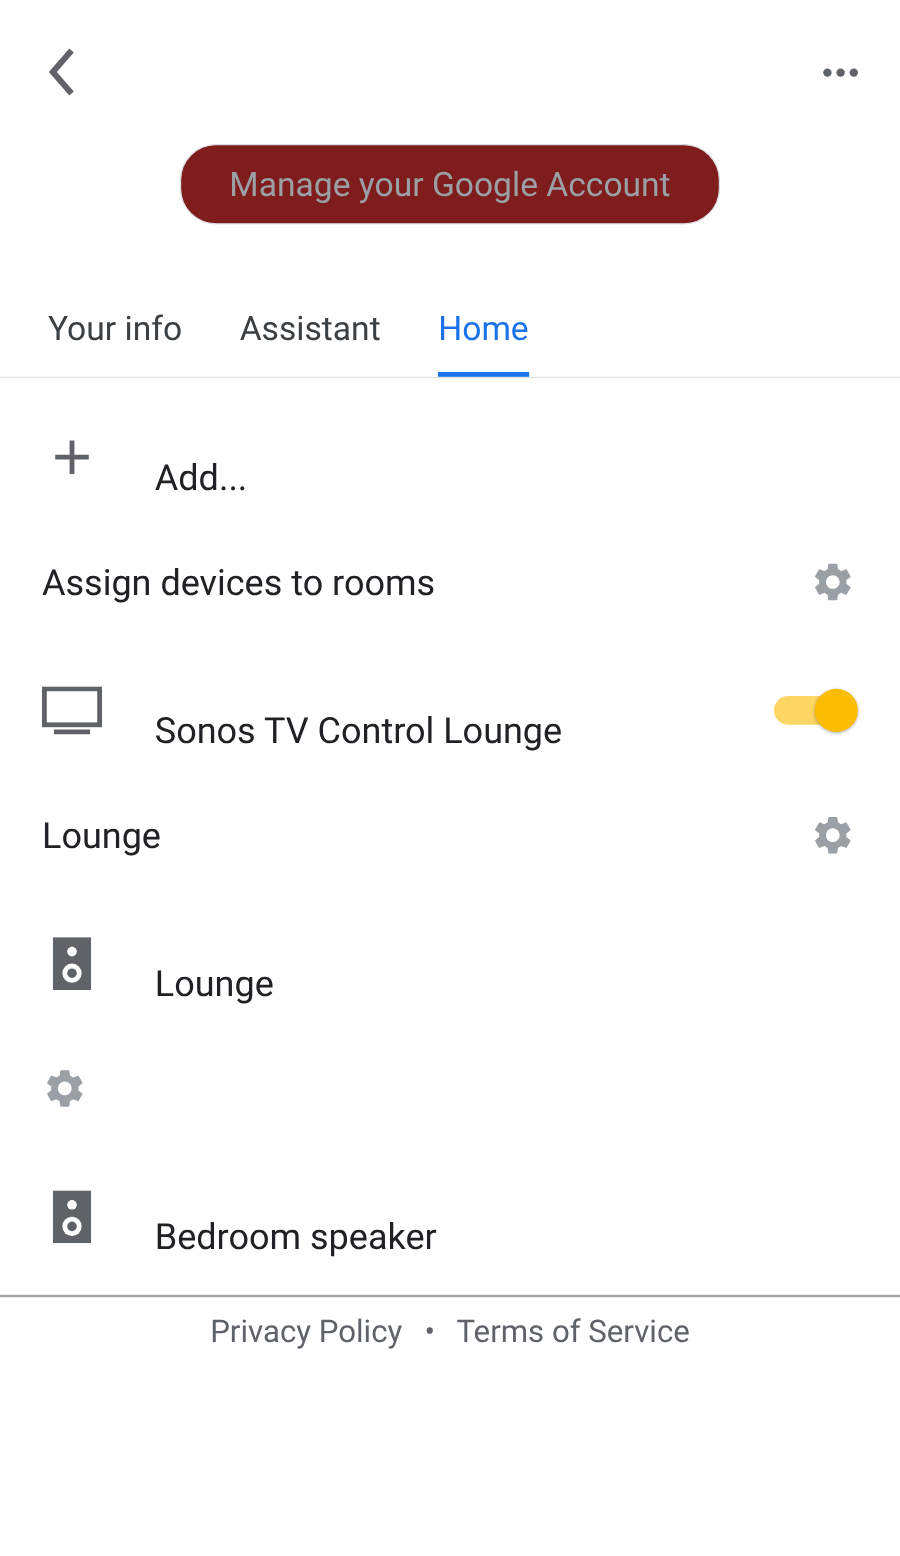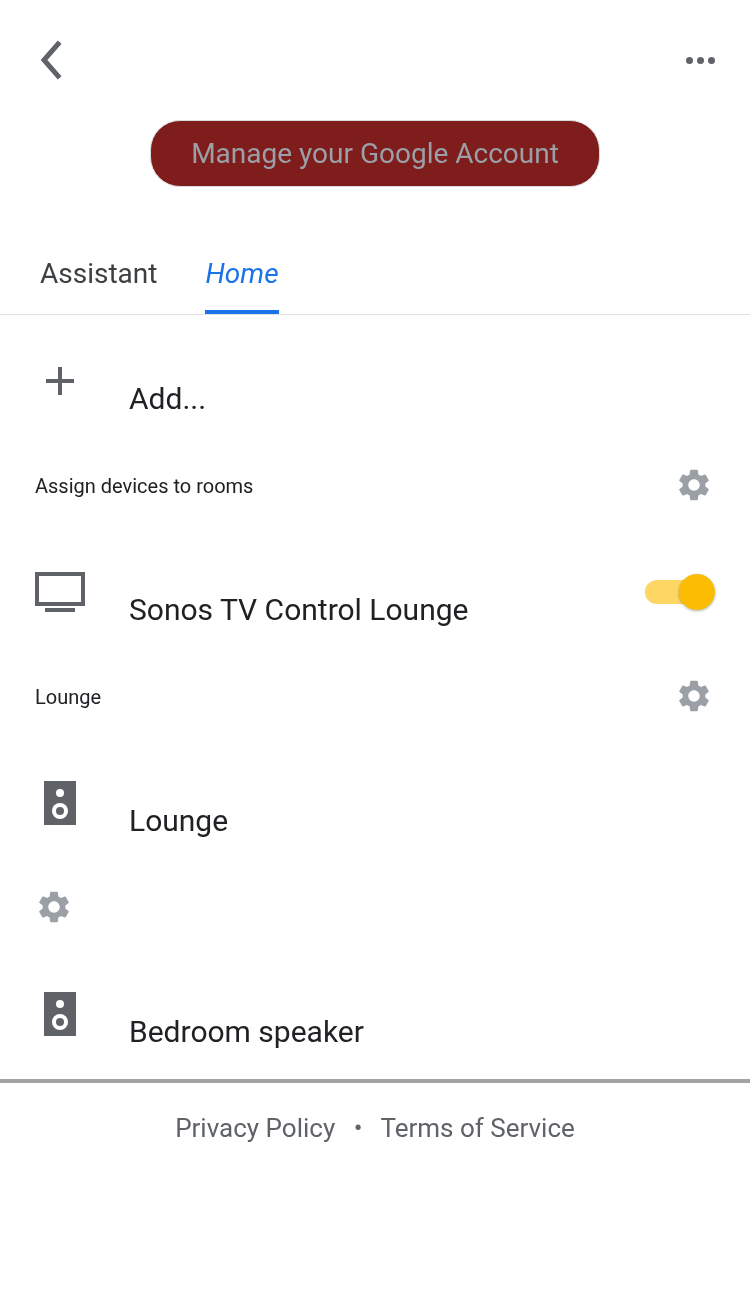--- a/index.html
+++ b/index.html
@@ -64,21 +64,20 @@
     .tab {
       padding: 20px 0;
       font-size: 28px;
       color: #3c4043;
       cursor: pointer;
       border-bottom: 4px solid transparent;
     }
     .tab.active {
       color: #1a73e8;
       border-bottom-color: #1a73e8;
-      font-style: italic;
     }
     .content {
       padding: 0 0 0 0;
     }
     .row {
       display: flex;
       align-items: center;
       padding: 30px 35px;
       min-height: 100px;
     }
@@ -96,21 +95,21 @@
       flex: 1;
       margin-top: 36px;
     }
     .section-header {
       display: flex;
       align-items: center;
       justify-content: space-between;
       padding: 20px 35px;
     }
     .section-title {
-      font-size: 20px;
+      font-size: 30px;
       color: #202124;
       font-weight: 400;
     }
     .gear-btn {
       width: 40px;
       height: 40px;
       cursor: pointer;
       color: #9aa0a6;
     }
     .toggle {
@@ -133,23 +132,23 @@
       border-radius: 50%;
       position: absolute;
       top: 0;
       box-shadow: 0 1px 3px rgba(0,0,0,0.3);
     }
     .toggle.on .toggle-track { background: #fdd663; }
     .toggle.on .toggle-thumb { background: #fbbc04; right: 0; }
     .toggle.off .toggle-track { background: #bdc1c6; }
     .toggle.off .toggle-thumb { background: #fff; left: 0; border: 1px solid #e0e0e0; }
     .footer {
-      border-top: 4px solid #a3a3a3;
+      border-top: 2px solid #a3a3a3;
       text-align: center;
-      padding: 30px 0;
+      padding: 14px 0;
       font-size: 26px;
       color: #5f6368;
     }
     .footer .dot {
       margin: 0 12px;
     }
     .footer span[data-bind] { cursor: pointer; }
   </style>
 </head>
 <body>
@@ -168,20 +167,21 @@
   </div>
 </div>
 
 <div class="account-area">
   <div class="manage-btn">
     <span data-bind="header.manage_account_label">Manage your Google Account</span>
   </div>
 </div>
 
 <div class="tabs">
+  <div class="tab" data-bind="tabs.0.label">Your info</div>
   <div class="tab" data-bind="tabs.1.label">Assistant</div>
   <div class="tab active" data-bind="tabs.3.label">Home</div>
 </div>
 
 <div class="content">
   <div class="row">
     <div class="row-icon">
       <svg width="36" height="36" viewBox="0 0 36 36">
         <path d="M18 4 V32 M4 18 H32" stroke="#5f6368" stroke-width="4"></path>
       </svg>

